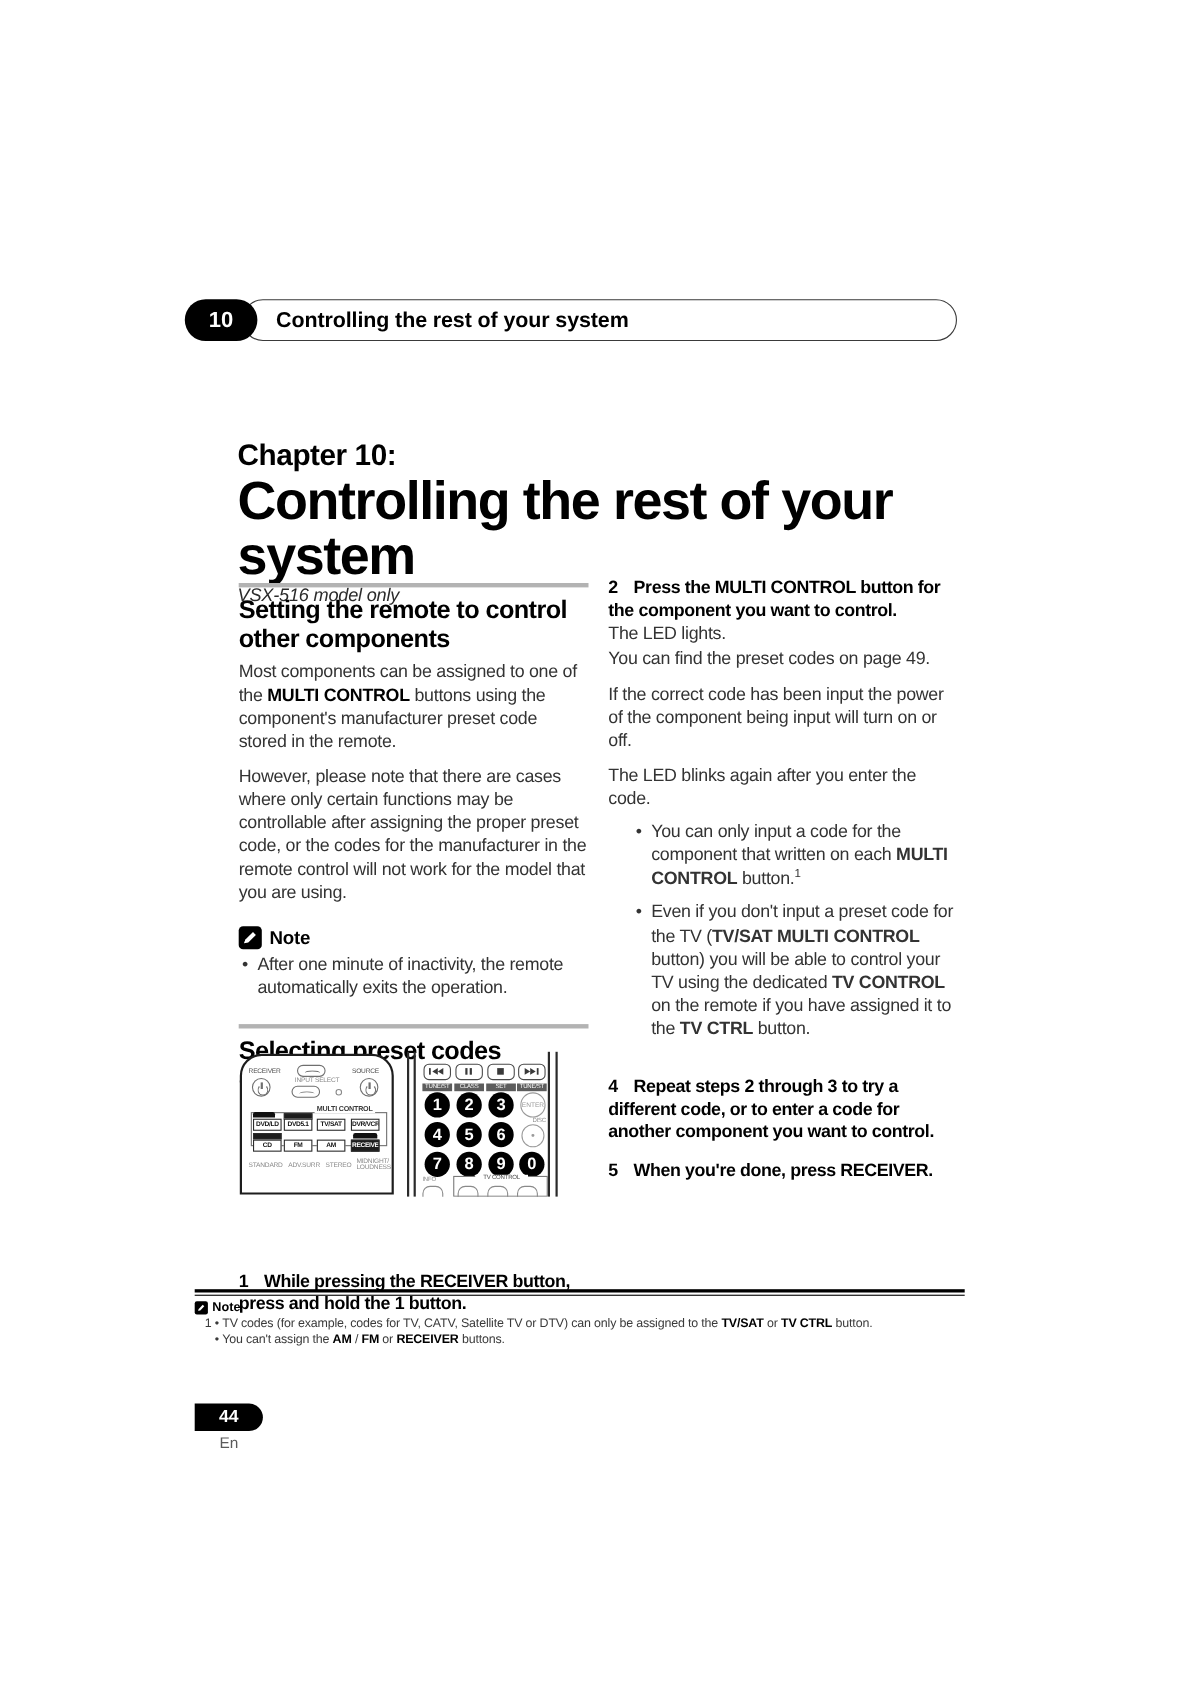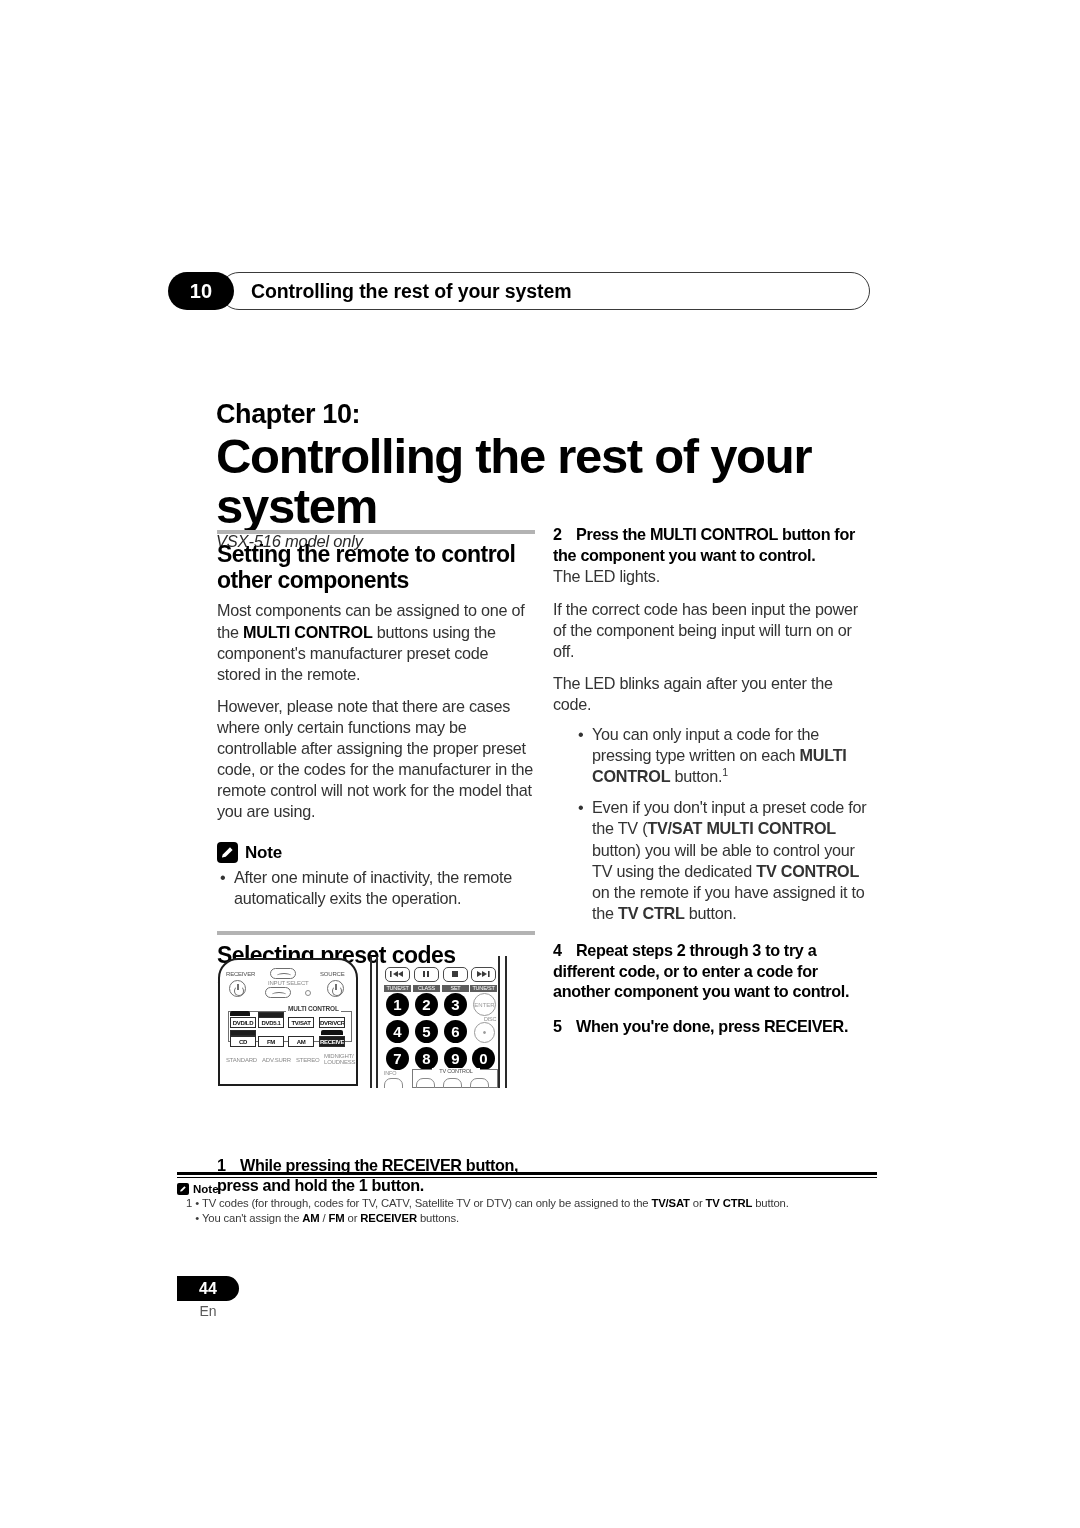--- a/index.html
+++ b/index.html
@@ -552,46 +552,47 @@
       <div class="arrow-btn" style="left:73px; top:122px;"></div>
       <div class="arrow-btn" style="left:100px; top:122px;"></div>
     </div>
   </div>
 
   <div class="col-right">
 
     <p class="step first"><span class="num">2</span><span>Press the MULTI CONTROL button for the component you want to control.</span></p>
     <p class="after-step">The LED lights.</p>
 
+    <p class="after-step">You can find the preset codes on page 49.</p>
     <p class="after-step gap">If the correct code has been input the power of the component being input will turn on or off.</p>
     <p class="after-step gap">The LED blinks again after you enter the code.</p>
 
     <ul class="bul indented">
-      <li><span>You can only input a code for the pressing type written on each </span><b>MULTI CONTROL</b><span> button.</span><sup class="fn">1</sup></li>
+      <li><span>You can only input a code for the component that written on each </span><b>MULTI CONTROL</b><span> button.</span><sup class="fn">1</sup></li>
       <li style="margin-top:10px;"><span>Even if you don't input a preset code for the TV (</span><b>TV/SAT MULTI CONTROL</b><span> button) you will be able to control your TV using the dedicated </span><b>TV CONTROL</b><span> on the remote if you have assigned it to the </span><b>TV CTRL</b><span> button.</span></li>
     </ul>
 
-    <p class="step" style="margin-top:16px;"><span class="num">4</span><span>Repeat steps 2 through 3 to try a different code, or to enter a code for another component you want to control.</span></p>
+    <p class="step" style="margin-top:32px;"><span class="num">4</span><span>Repeat steps 2 through 3 to try a different code, or to enter a code for another component you want to control.</span></p>
 
     <p class="step"><span class="num">5</span><span>When you're done, press RECEIVER.</span></p>
   </div>
 
   <div class="footnote">
     <div class="fn-rule-thick"></div>
     <div class="fn-rule-thin"></div>
     <div class="fn-note-head">
       <span class="fn-note-icon">
         <svg width="8" height="8" viewBox="0 0 15 15" aria-hidden="true">
           <path d="M2 12.4 L3.1 9.2 L10.0 2.3 L12.6 4.9 L5.7 11.8 Z" fill="#ffffff"></path>
         </svg>
       </span>
       <span class="fn-note-label">Note</span>
     </div>
     <ul class="fn-list">
-      <li><span class="marker">1 •</span><span>TV codes (for through, codes for TV, CATV, Satellite TV or DTV) can only be assigned to the </span><b>TV/SAT</b><span> or </span><b>TV CTRL</b><span> button.</span></li>
+      <li><span class="marker">1 •</span><span>TV codes (for example, codes for TV, CATV, Satellite TV or DTV) can only be assigned to the </span><b>TV/SAT</b><span> or </span><b>TV CTRL</b><span> button.</span></li>
       <li><span class="marker">•</span><span>You can't assign the </span><b>AM</b><span> / </span><b>FM</b><span> or </span><b>RECEIVER</b><span> buttons.</span></li>
     </ul>
   </div>
 
   <div class="pagenum-wrap">
     <div class="pagenum">44</div>
     <div class="pagelang">En</div>
   </div>
 
 </div>

